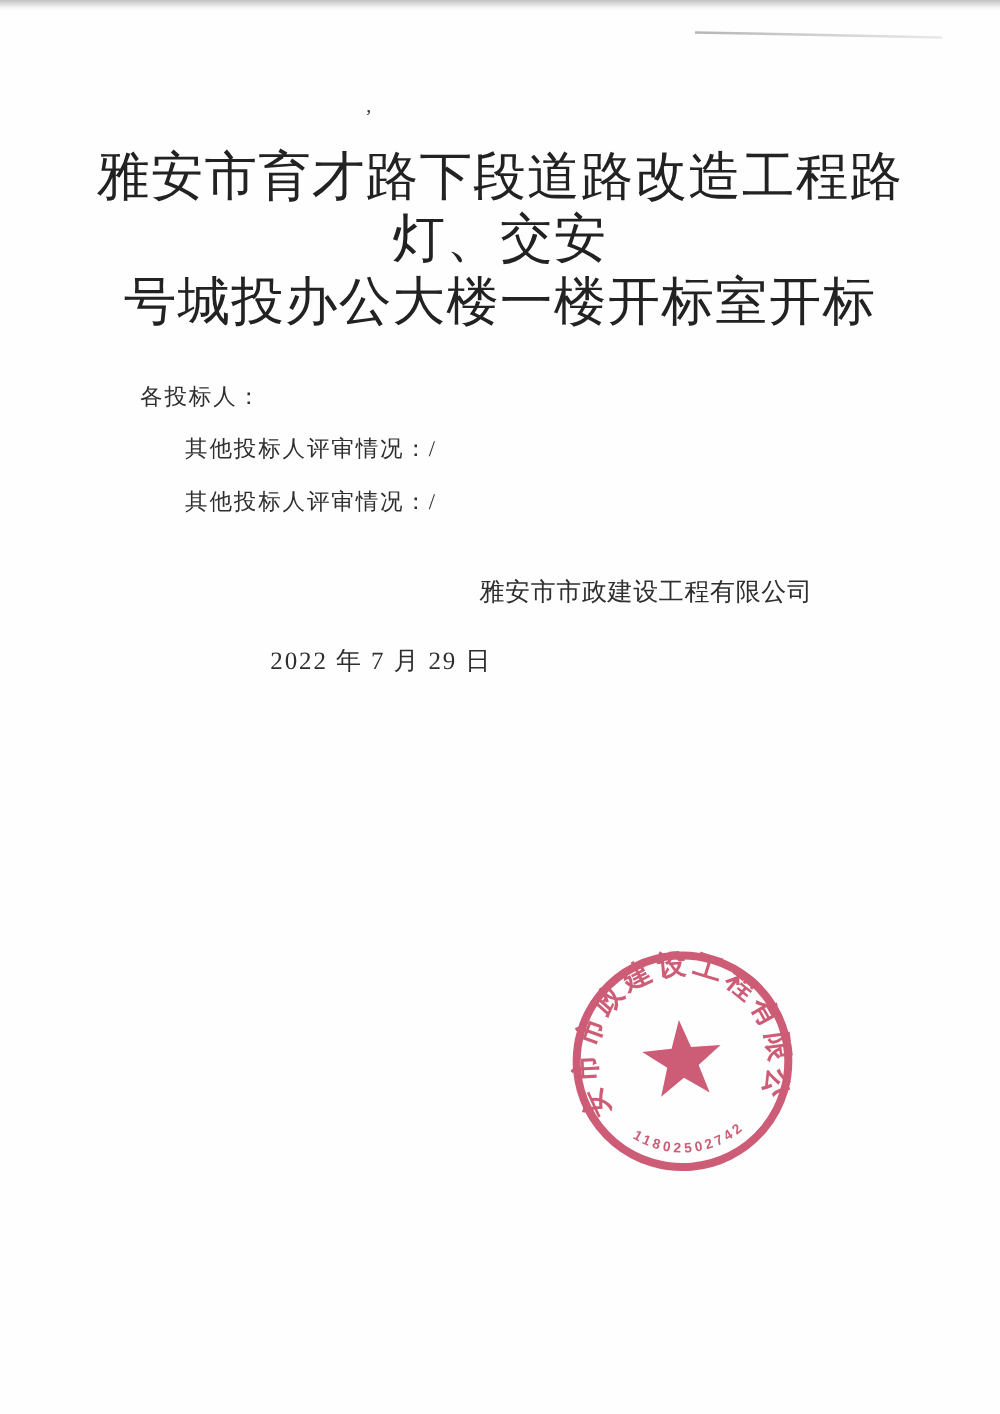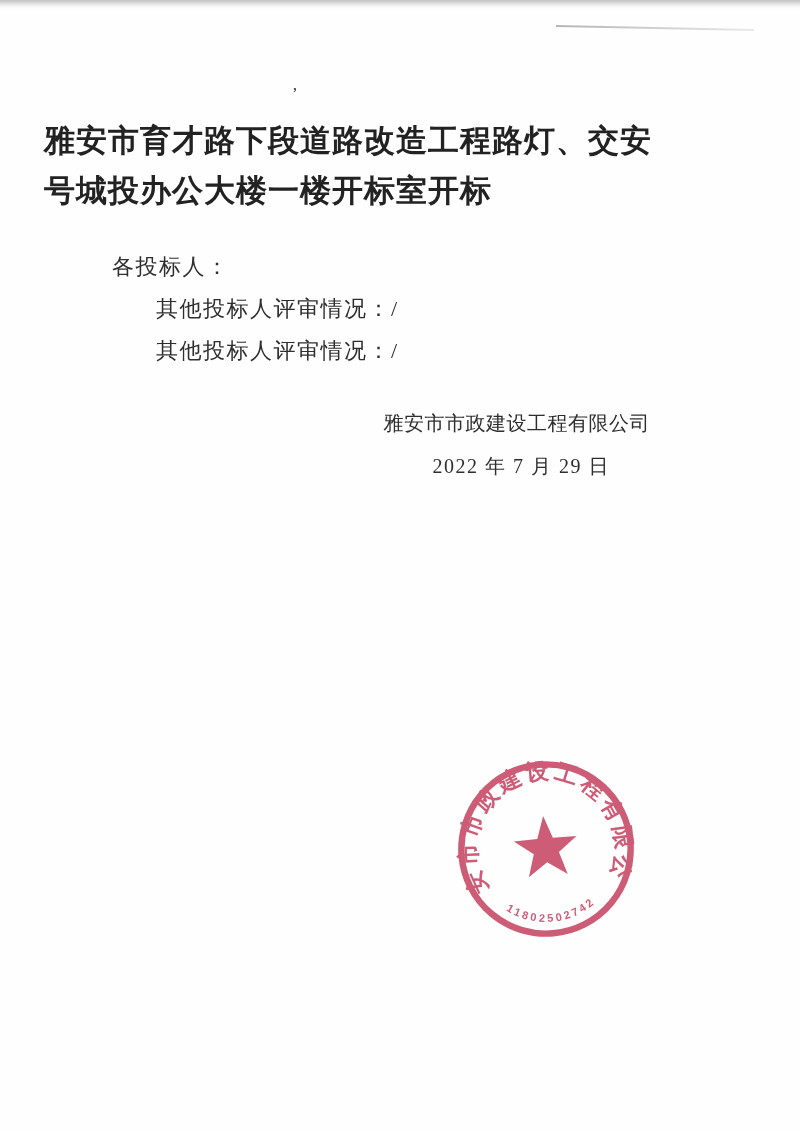--- a/index.html
+++ b/index.html
@@ -21,45 +21,46 @@
     background:linear-gradient(90deg, rgba(110,110,110,0.5), rgba(160,160,160,0.22));
     transform:rotate(1.2deg);
   }
   .stray-mark {
     position:absolute; top:84px; left:292px;
     font-size:17px; color:#3a3a3a;
     font-family:"Liberation Serif", serif;
   }
   .title {
     margin:116px 44px 0 44px;
+    text-align:center;
     font-family:"Liberation Sans", sans-serif;
-    font-weight:700;
-    font-size:31px;
+    font-weight:400;
+    font-size:42px;
     line-height:50px;
     letter-spacing:1px;
     color:#222222;
   }
   .body-text {
     margin:30px 108px 0 112px;
-    font-size:22px;
+    font-size:18px;
     line-height:42px;
     letter-spacing:1.5px;
     text-align:justify;
     color:#2e2e2e;
   }
   .body-text p { margin:0; }
   .indent { text-indent:2em; }
   .signature {
     margin-top:38px;
     text-align:right;
     font-size:20px;
     color:#2e2e2e;
   }
   .sig-company { margin-right:150px; letter-spacing:0.5px; }
-  .sig-date { margin-top:16px; margin-right:190px; letter-spacing:1.5px; }
+  .sig-date { margin-top:28px; margin-right:190px; letter-spacing:1.5px;text-align:center; }
   .seal {
     position:absolute;
     left:454px; top:757px;
     width:184px; height:184px;
     opacity:0.85;
     mix-blend-mode:multiply;
     transform:rotate(-5deg);
     pointer-events:none;
   }
   .seal-ring-text {

